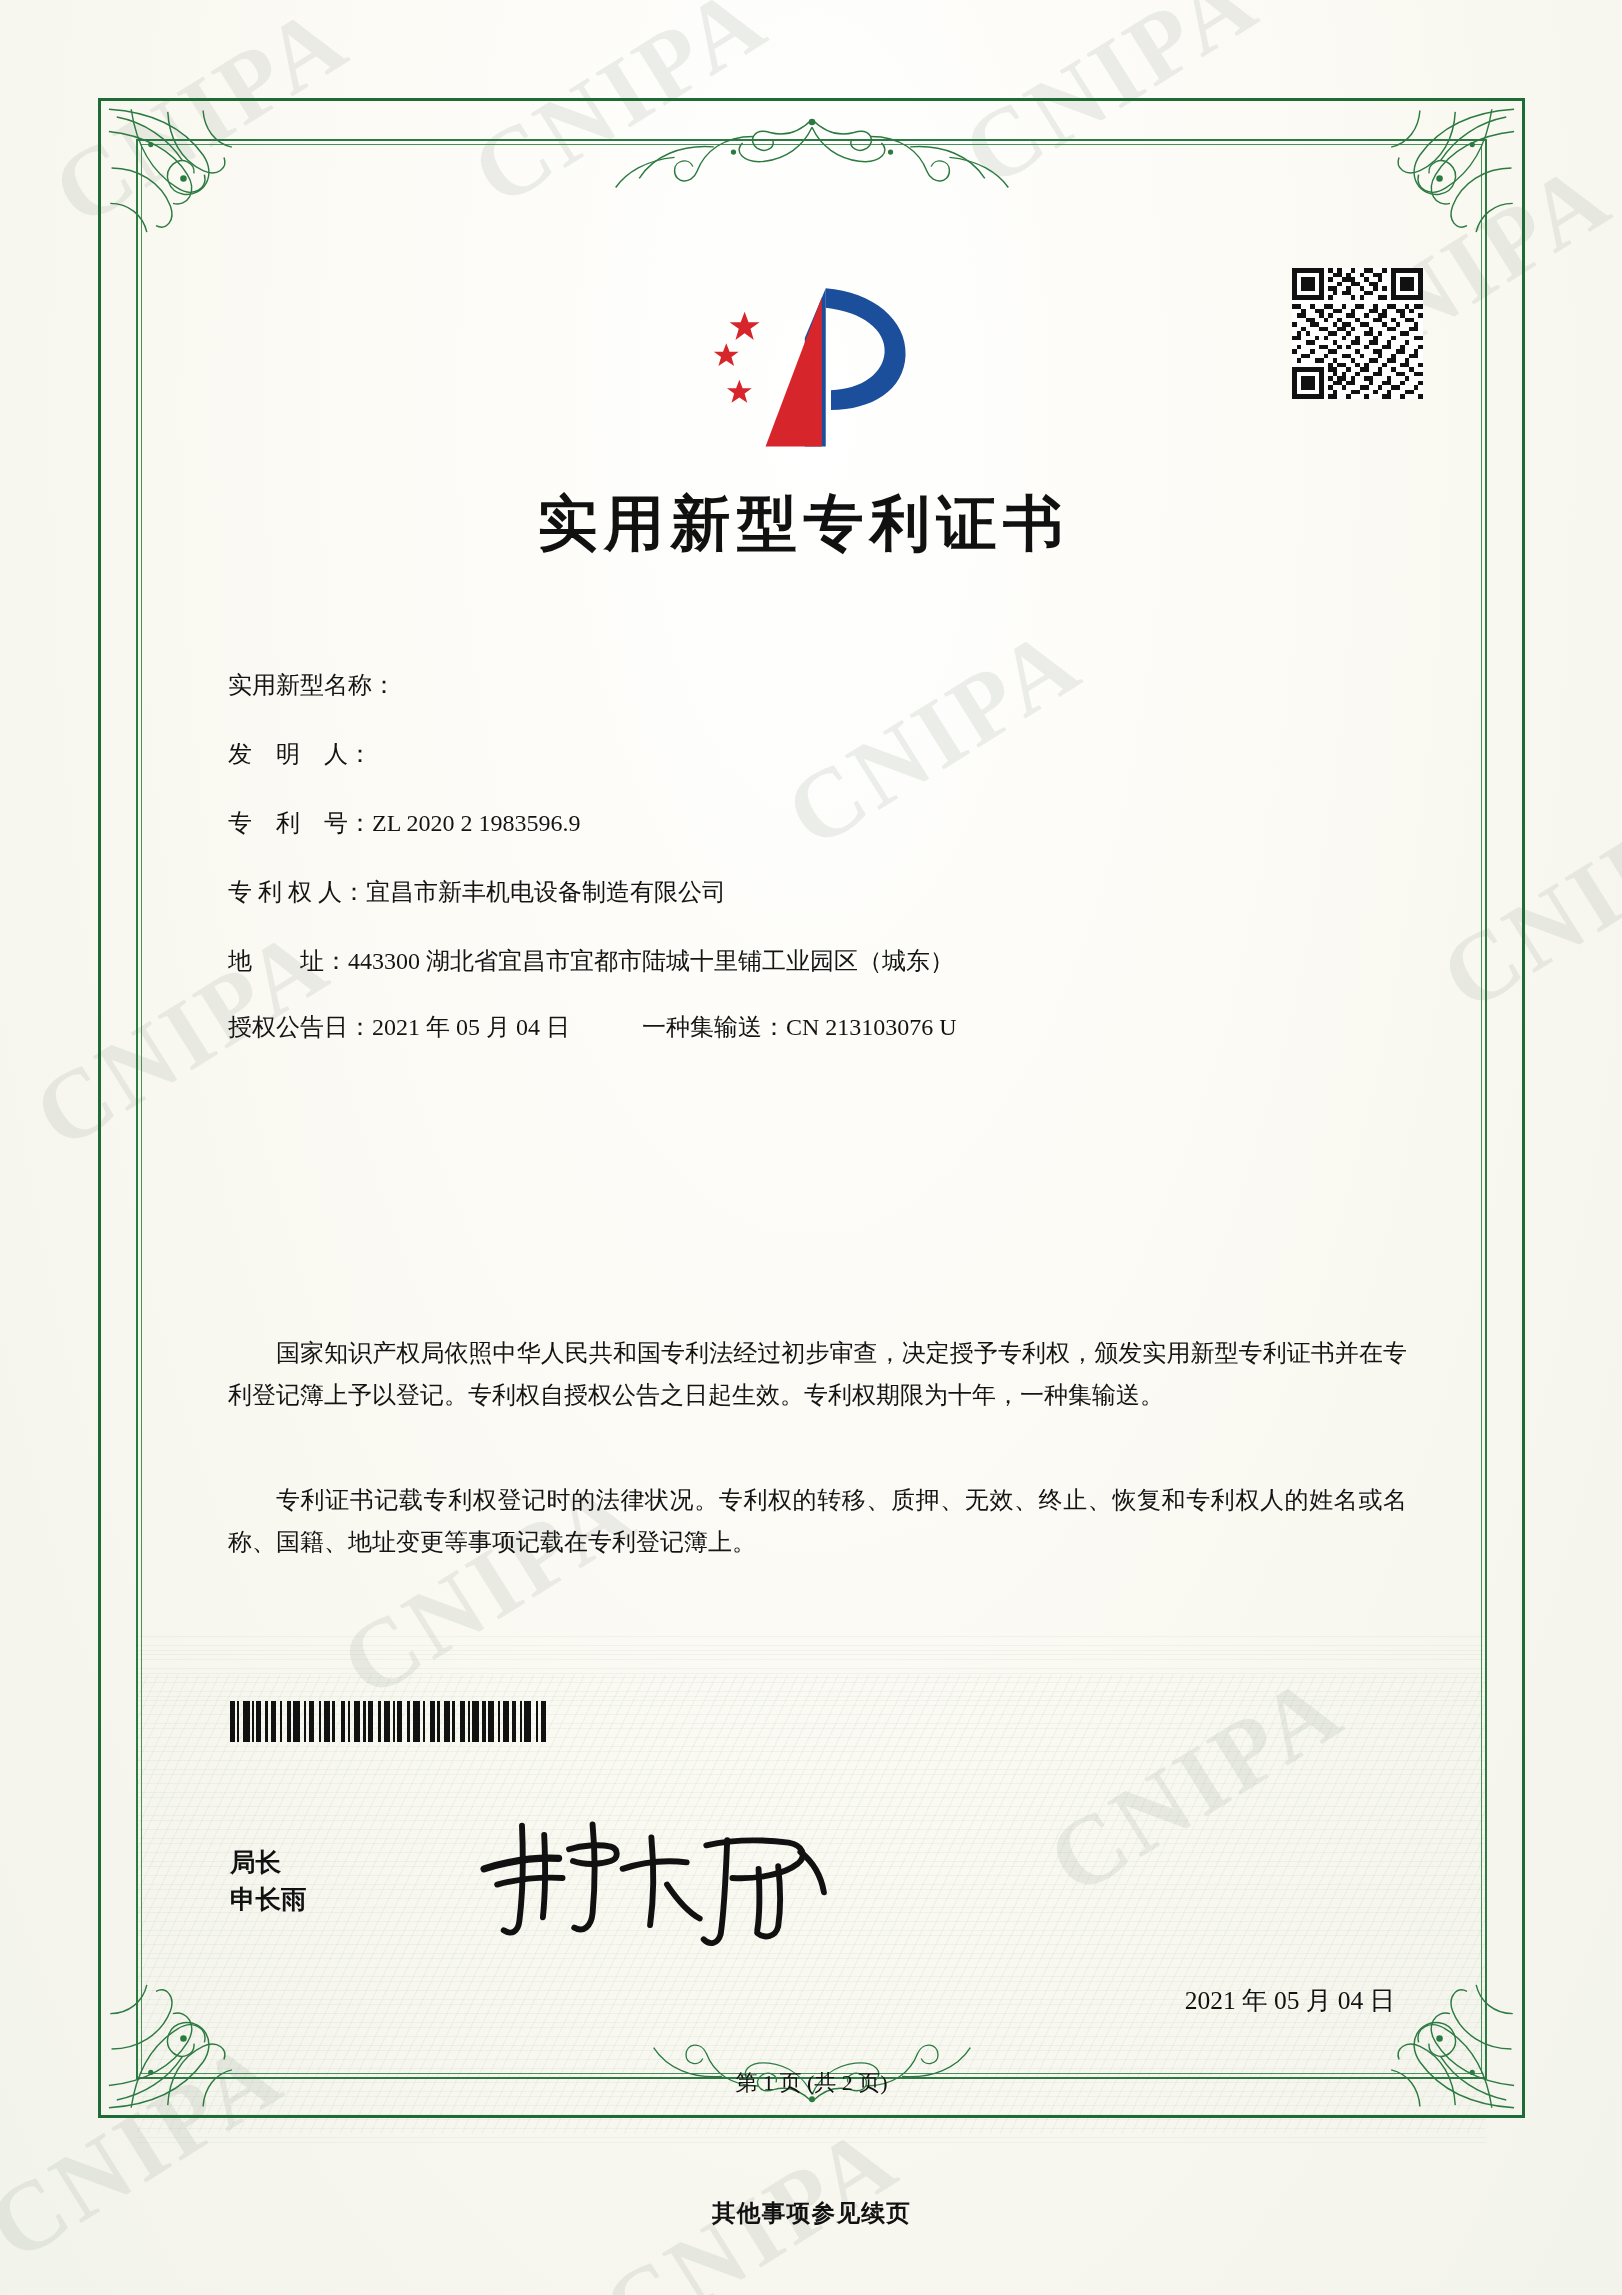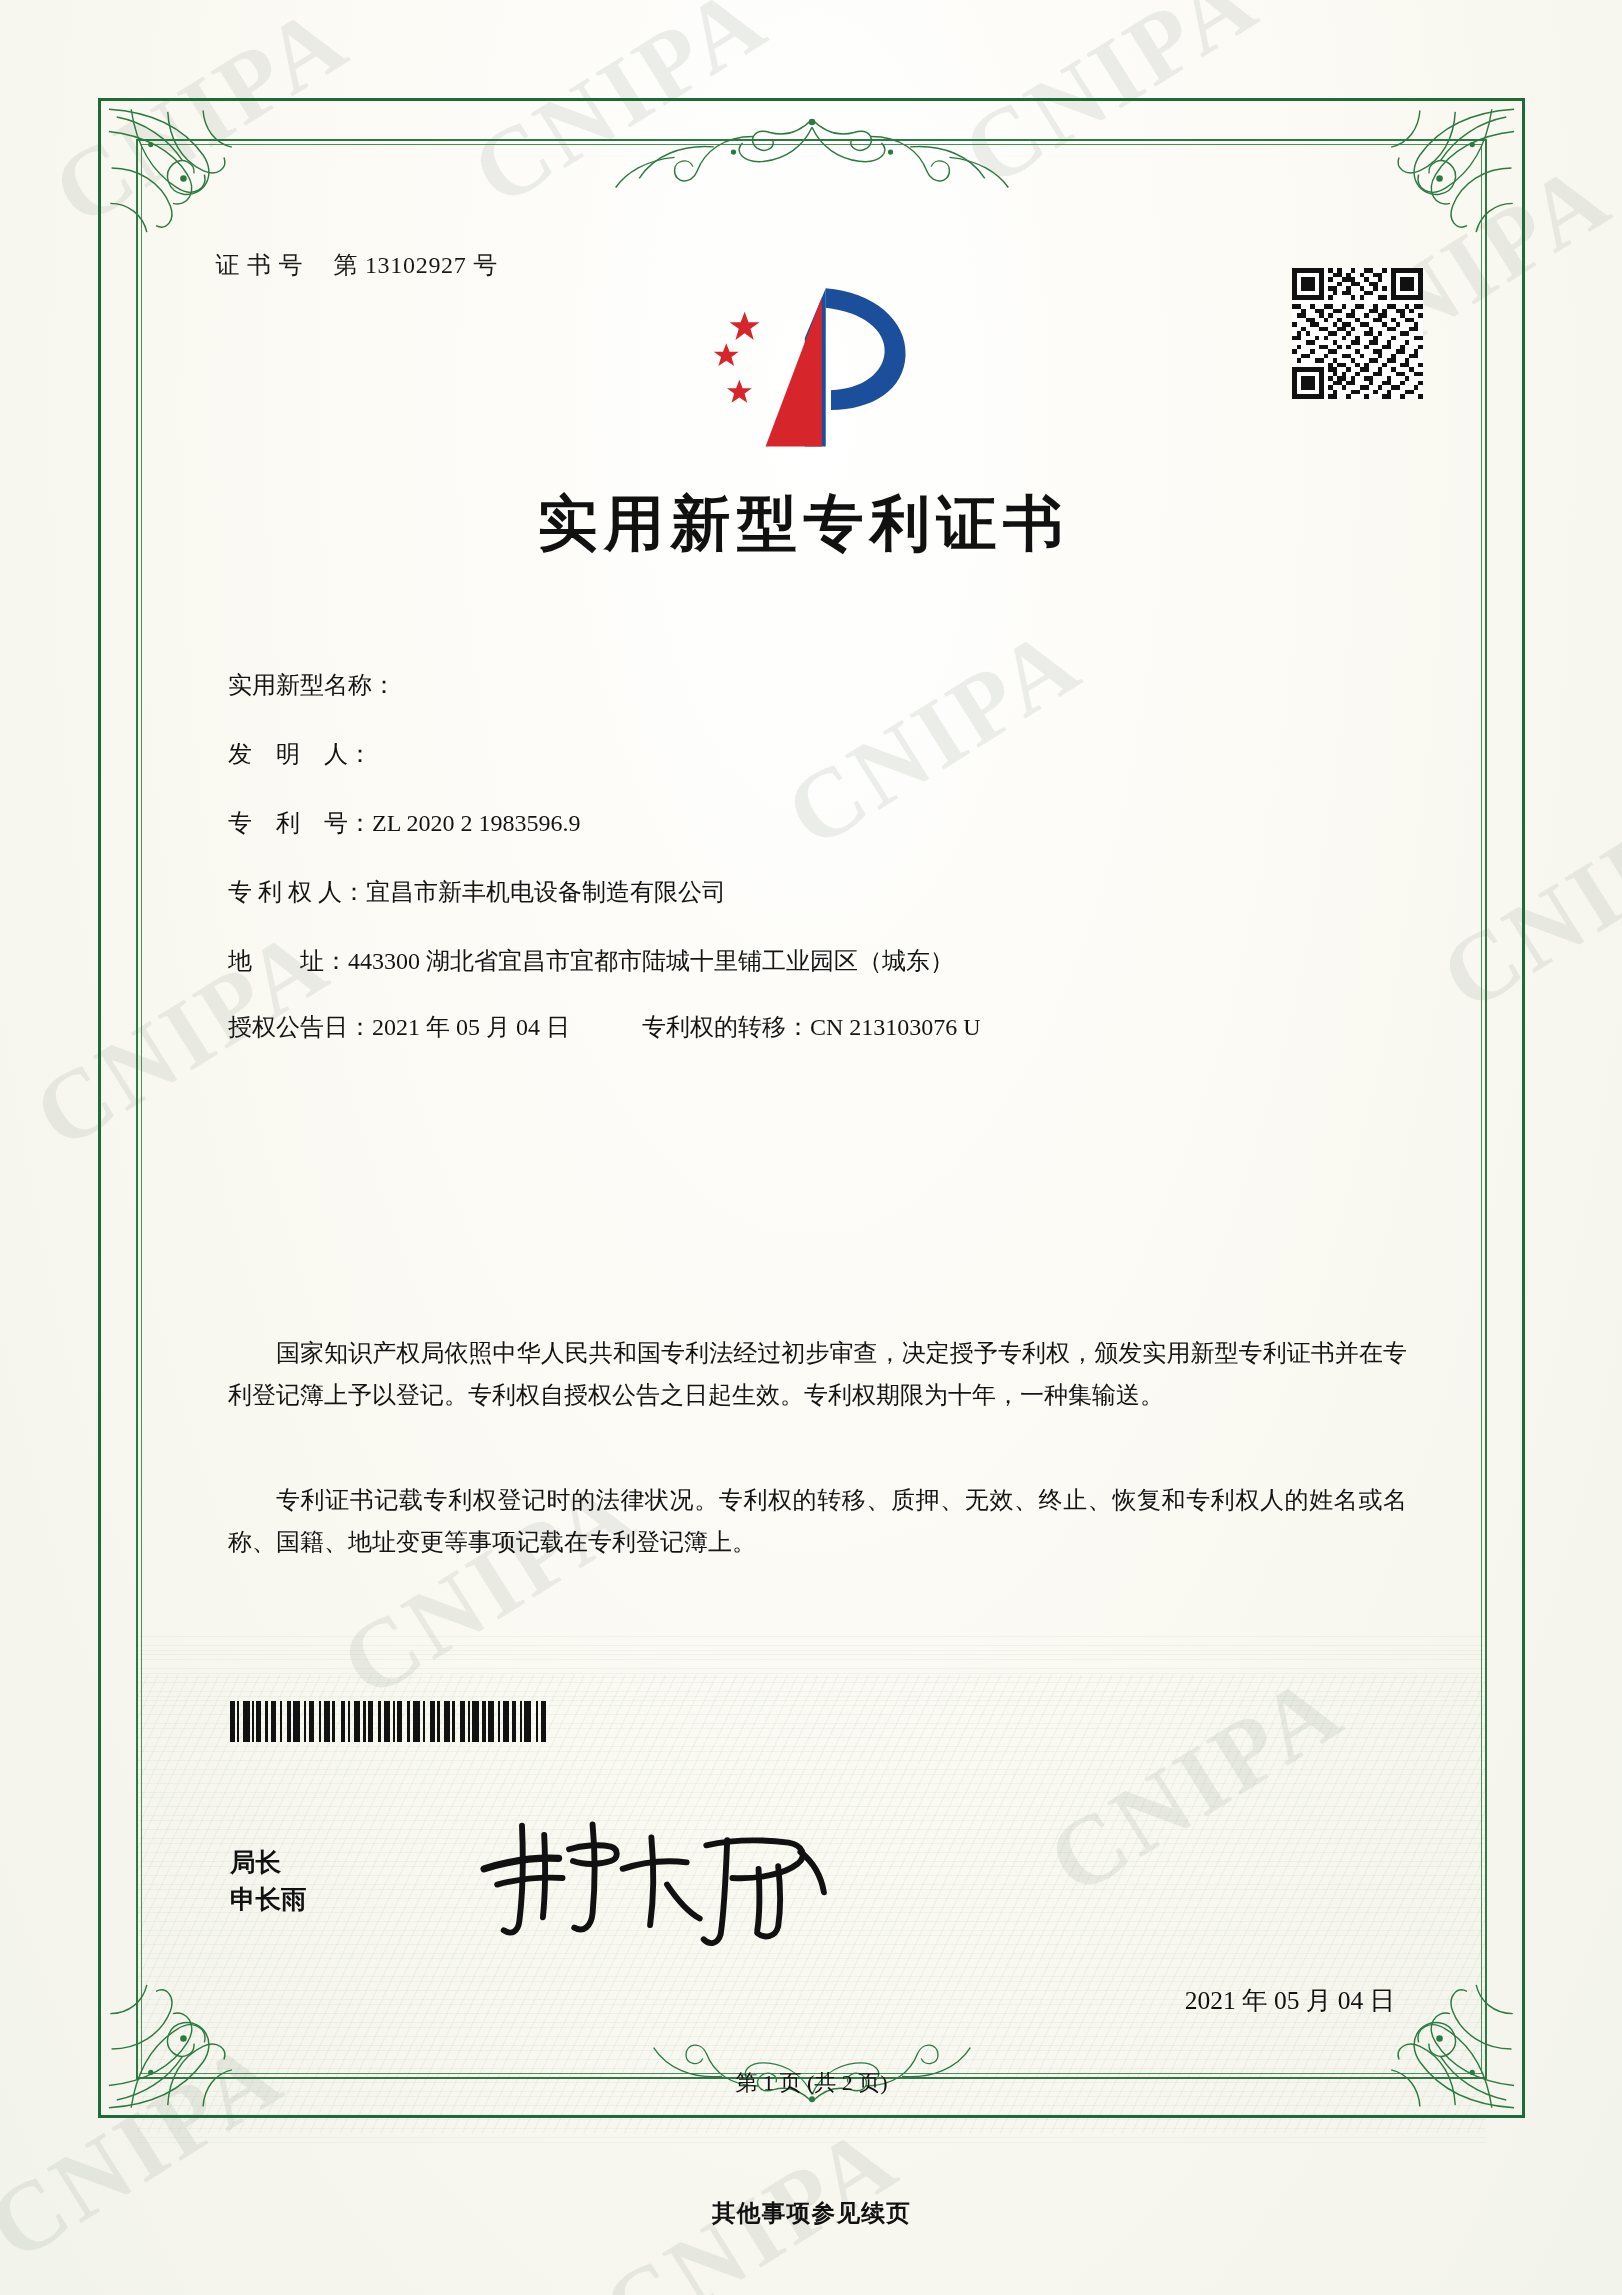--- a/index.html
+++ b/index.html
@@ -388,27 +388,20 @@
       <path d="M450 26 C436 56 410 74 378 78 C344 82 330 62 344 50"></path>
       <path d="M450 26 C464 56 490 74 522 78 C556 82 570 62 556 50"></path>
       <path d="M360 40 C316 40 286 62 274 94 C266 114 240 112 240 92 C240 76 262 72 268 86"></path>
       <path d="M540 40 C584 40 614 62 626 94 C634 114 660 112 660 92 C660 76 638 72 632 86"></path>
       <path d="M300 56 C250 52 208 70 186 104"></path>
       <path d="M600 56 C650 52 692 70 714 104"></path>
       <circle cx="450" cy="18" r="5" fill="currentColor" stroke="none"></circle>
     </svg>
   </div>
 
-  <div class="content">
-    <div class="cert-no">
-      <span>证 书 号</span>
-      <span style="display:inline-block;width:17px"></span>
-      <span>第 13102927 号</span>
-    </div>
-  </div>
 
   <div class="qr">
     <svg width="131" height="131" viewBox="0 0 29 29" shape-rendering="crispEdges">
       <rect width="29" height="29" fill="#fff"></rect>
       <g fill="#111">
         <rect x="0" y="0" width="7" height="1"></rect>
           <rect x="0" y="6" width="7" height="1"></rect>
         <rect x="0" y="0" width="1" height="7"></rect>
           <rect x="6" y="0" width="1" height="7"></rect>
         <rect x="2" y="2" width="3" height="3"></rect>
@@ -633,21 +626,21 @@
       <span class="fv">宜昌市新丰机电设备制造有限公司</span>
     </div>
     <div class="field-row" style="margin-bottom:30px;">
       <span class="fl">地        址：</span>
       <span class="fv" style="max-width:733px;">443300 湖北省宜昌市宜都市陆城十里铺工业园区（城东）</span>
     </div>
     <div class="field-row two-col" style="margin-bottom:22px;">
       <span class="fl">授权公告日：</span>
       <span class="fl">2021 年 05 月 04 日</span>
       <span class="sep"></span>
-      <span class="fl">专利权的转移：</span>
+      <span class="fl">一种集输送：</span>
       <span class="fl">CN 213103076 U</span>
     </div>
   </div>
 
   <div class="para" style="top:1332px;">
     <p>国家知识产权局依照中华人民共和国专利法经过初步审查，决定授予专利权，颁发实用新型专利证书并在专利登记簿上予以登记。专利权自授权公告之日起生效。专利权期限为十年，一种集输送。</p>
   </div>
   <div class="para" style="top:1479px;">
     <p>专利证书记载专利权登记时的法律状况。专利权的转移、质押、无效、终止、恢复和专利权人的姓名或名称、国籍、地址变更等事项记载在专利登记簿上。</p>
   </div>

